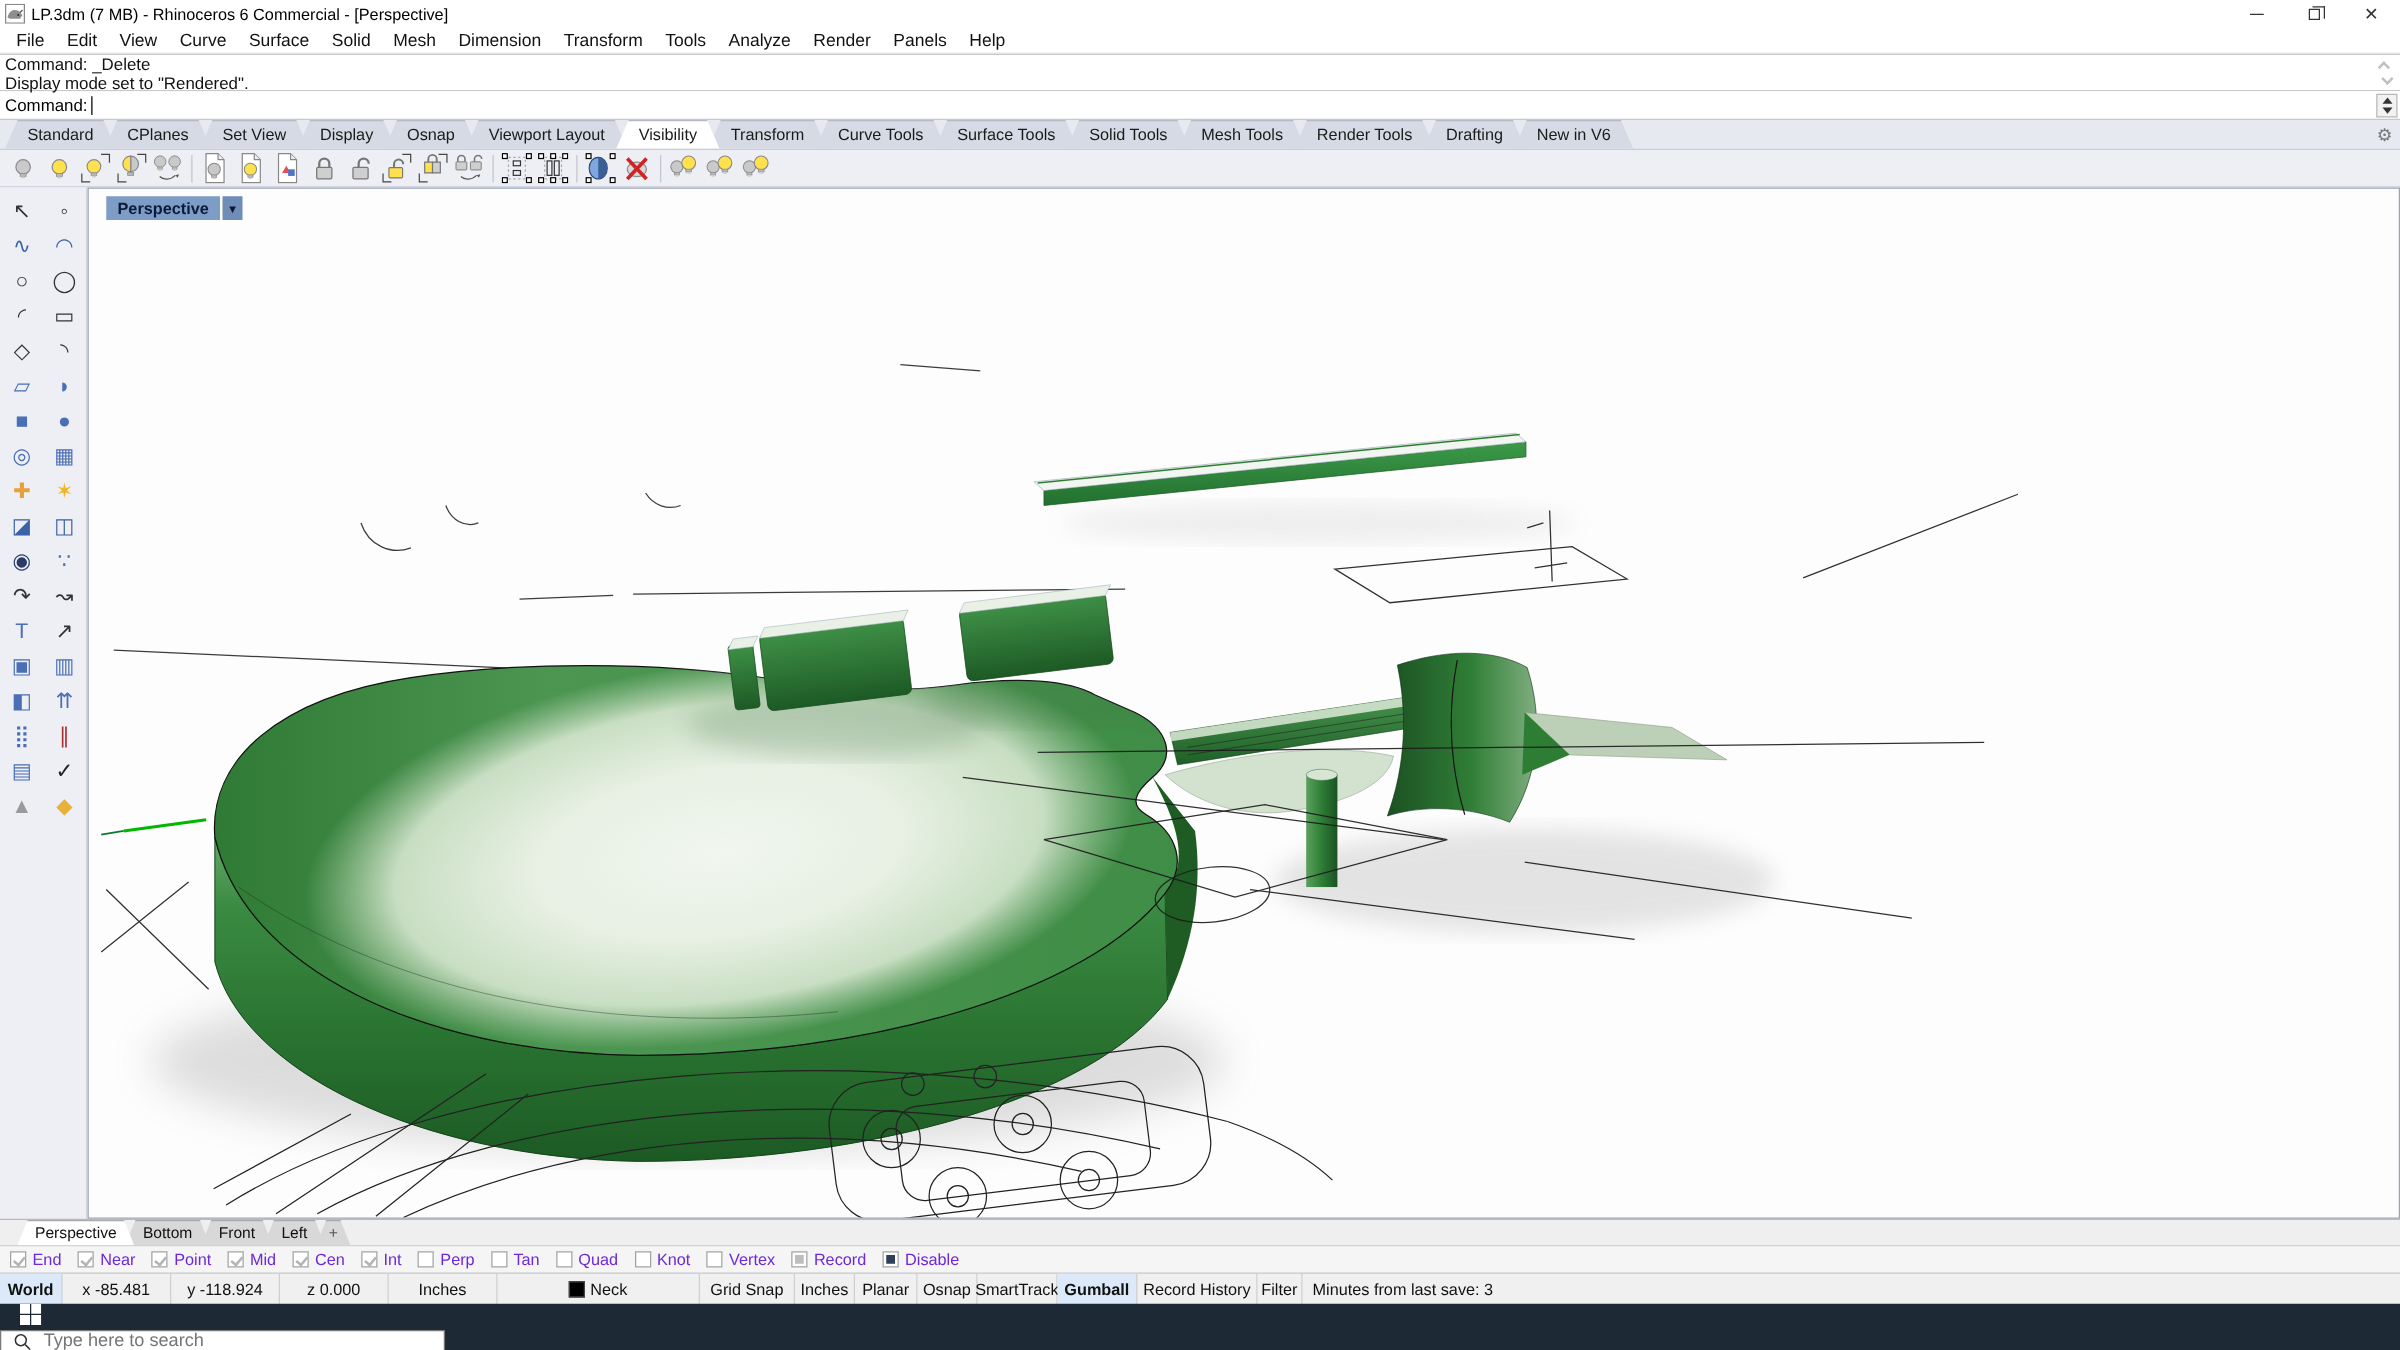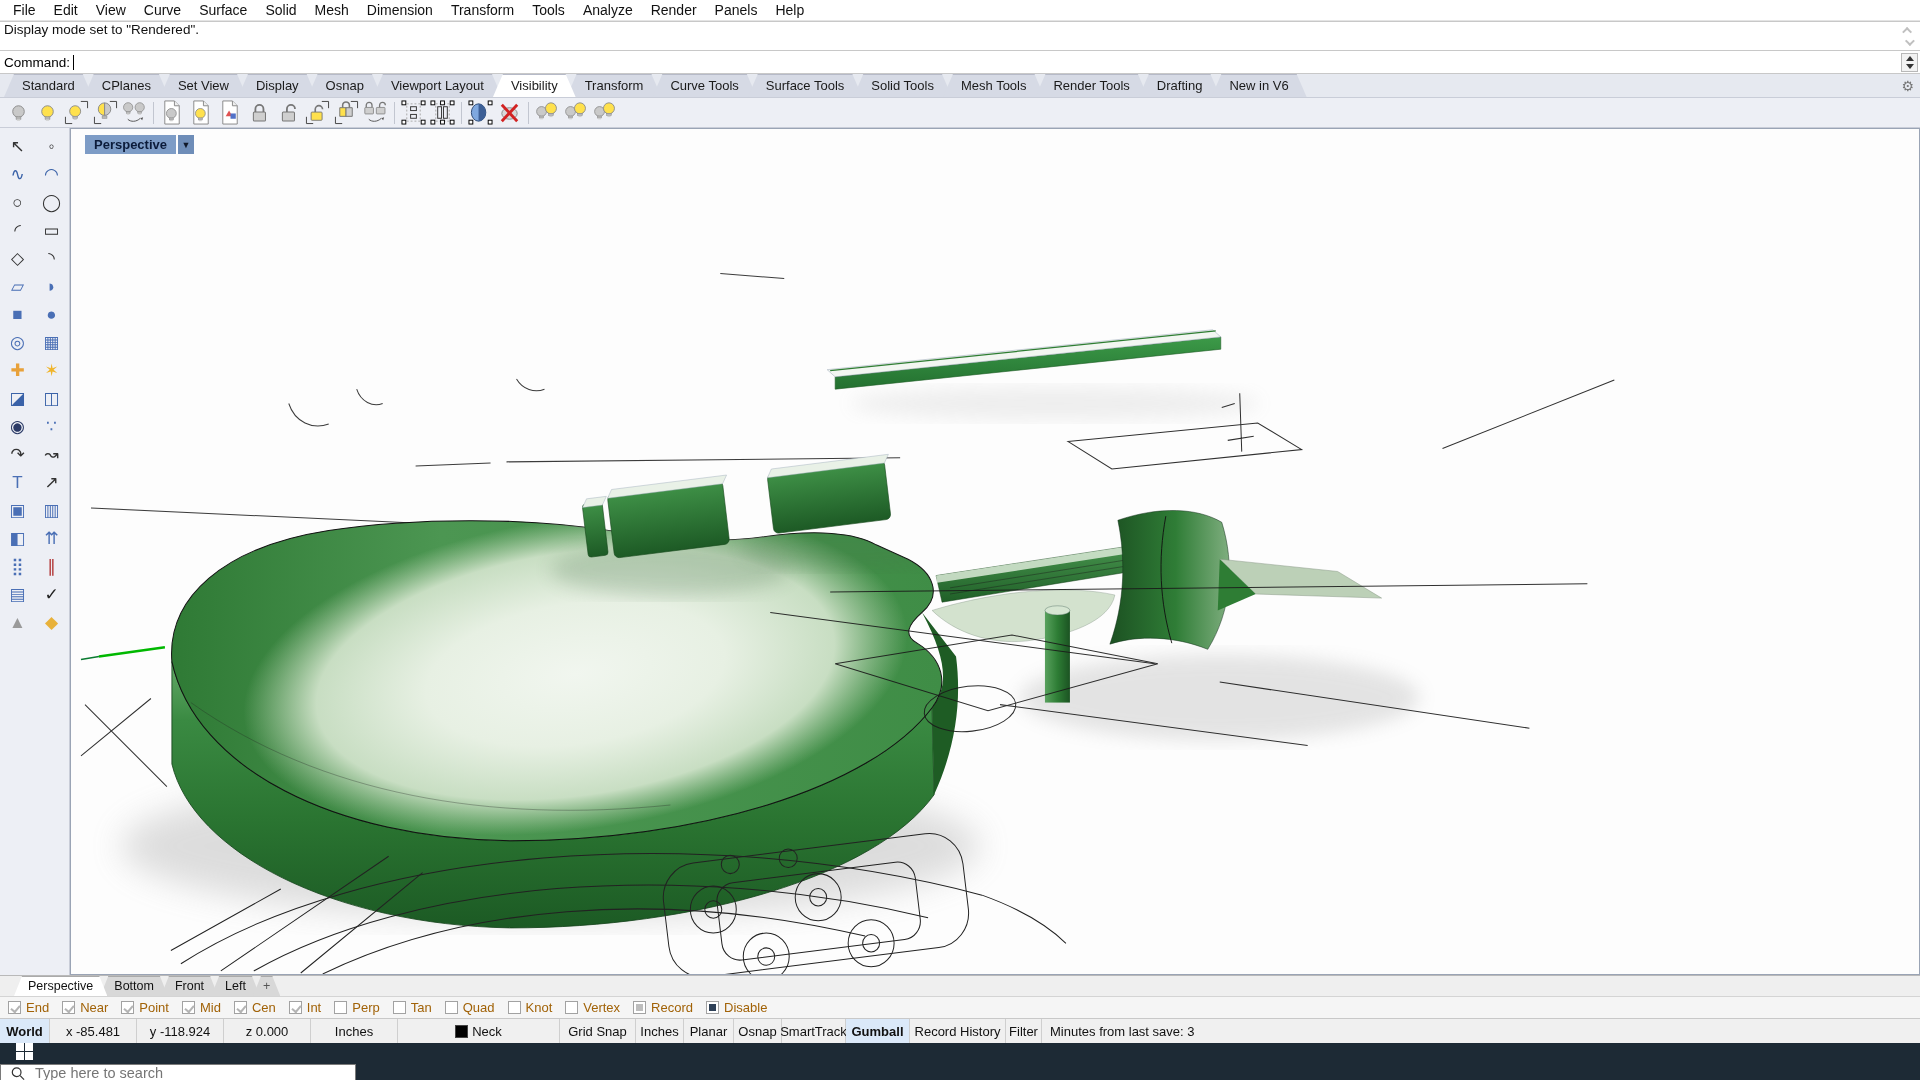--- a/index.html
+++ b/index.html
@@ -64,21 +64,21 @@
   .vp-label .dd { background:#6e8db8; margin-left:2px; width:16px; display:flex; align-items:center; justify-content:center; color:#101828; font-size:9px; }
 
   
   .vptabs { height:21px; background:#efefef; border-top:1px solid #b9b9b9; display:flex; align-items:flex-end; padding-left:14px; }
   .vptab { font-size:12.5px; color:#111; background:#d8d8d8; padding:2px 14px 3px 14px; margin-right:-7px; border-top:1px solid #aaa;
     clip-path:polygon(8px 0, calc(100% - 8px) 0, 100% 100%, 0 100%); }
   .vptab.active { background:#fff; z-index:2; }
   .vptab.add { padding:2px 10px 3px 10px; color:#555; }
 
   
-  .osnap { height:22px; background:#f5f5f5; border-top:1px solid #d4d4d4; display:flex; align-items:center; padding-left:8px; font-size:13px; color:#a16207; }
+  .osnap { height:22px; background:#f5f5f5; border-top:1px solid #d4d4d4; display:flex; align-items:center; padding-left:8px; font-size:13px; color:#6d28d9; }
   .os-item { display:flex; align-items:center; margin-right:13px; }
   .cb { width:13px; height:13px; border:1px solid #a2a2a2; background:#fff; position:relative; margin-right:5px; flex:none; }
   .cb.checked::after { content:""; position:absolute; left:2px; top:2.5px; width:7px; height:4px;
     border-left:2px solid #b4b4b4; border-bottom:2px solid #b4b4b4; transform:rotate(-50deg); }
   .cb.filled::after { content:""; position:absolute; inset:2px; background:#bdbdbd; }
   .cb.filledDark::after { content:""; position:absolute; inset:2px; background:#2e4057; }
 
   
   .statusbar { height:25px; background:#f0f0f0; border-top:1px solid #c8c8c8; display:flex; align-items:stretch; font-size:13px; color:#111; }
   .st-cell { display:flex; align-items:center; justify-content:center; border-right:1px solid #cfcfcf; padding:0 4px; white-space:nowrap; }
@@ -100,20 +100,38 @@
   .tray { display:flex; align-items:center; gap:13px; padding-right:10px; }
   .tray-clock { text-align:right; font-size:12px; line-height:1.25; }
   .badge { position:absolute; right:-6px; bottom:-4px; width:14px; height:14px; border-radius:50%; background:#1d2a35;
     border:1.5px solid #fff; color:#fff; font-size:9px; display:flex; align-items:center; justify-content:center; }
 </style>
 </head>
 <body>
 
 <div class="app">
 
+  <div class="titlebar">
+    <svg class="appicon" viewBox="0 0 16 16">
+      <rect x="0.5" y="0.5" width="15" height="15" fill="#fff" stroke="#888"></rect>
+      <path d="M2 11c1-4 3-6 6-6 2 0 4 1 5 3l1 1-2 3H4z" fill="#8a8f94"></path>
+      <path d="M12 7l2-2" stroke="#555" stroke-width="1"></path>
+      <circle cx="10.6" cy="9" r="0.8" fill="#222"></circle>
+    </svg>
+    <span class="title">LP.3dm (7 MB) - Rhinoceros 6 Commercial - [Perspective]</span>
+    <div class="winbtns">
+      <div class="winbtn">
+          <span class="glyph-min"></span>
+        </div>
+      <div class="winbtn">
+          <span class="glyph-restore"></span>
+        </div>
+      <div class="winbtn" style="font-size:14px;">✕</div>
+    </div>
+  </div>
 
   <div class="menubar">
 
   <span class="menu-item">File</span>
       <span class="menu-item">Edit</span>
       <span class="menu-item">View</span>
       <span class="menu-item">Curve</span>
       <span class="menu-item">Surface</span>
       <span class="menu-item">Solid</span>
       <span class="menu-item">Mesh</span>
@@ -122,20 +140,21 @@
       <span class="menu-item">Tools</span>
       <span class="menu-item">Analyze</span>
       <span class="menu-item">Render</span>
       <span class="menu-item">Panels</span>
       <span class="menu-item">Help</span>
     </div>
 
   <div class="cmdarea">
     <div class="cmd-history">
       <div class="cmd-lines">
+        <div>Command: _Delete</div>
         <div>Display mode set to "Rendered".</div>
       </div>
       <div class="cmd-scroll">
         <span class="chev up"></span>
         <span class="chev down"></span>
       </div>
     </div>
     <div class="cmd-prompt">
       <span>Command:</span>
       <span class="caret"></span>

